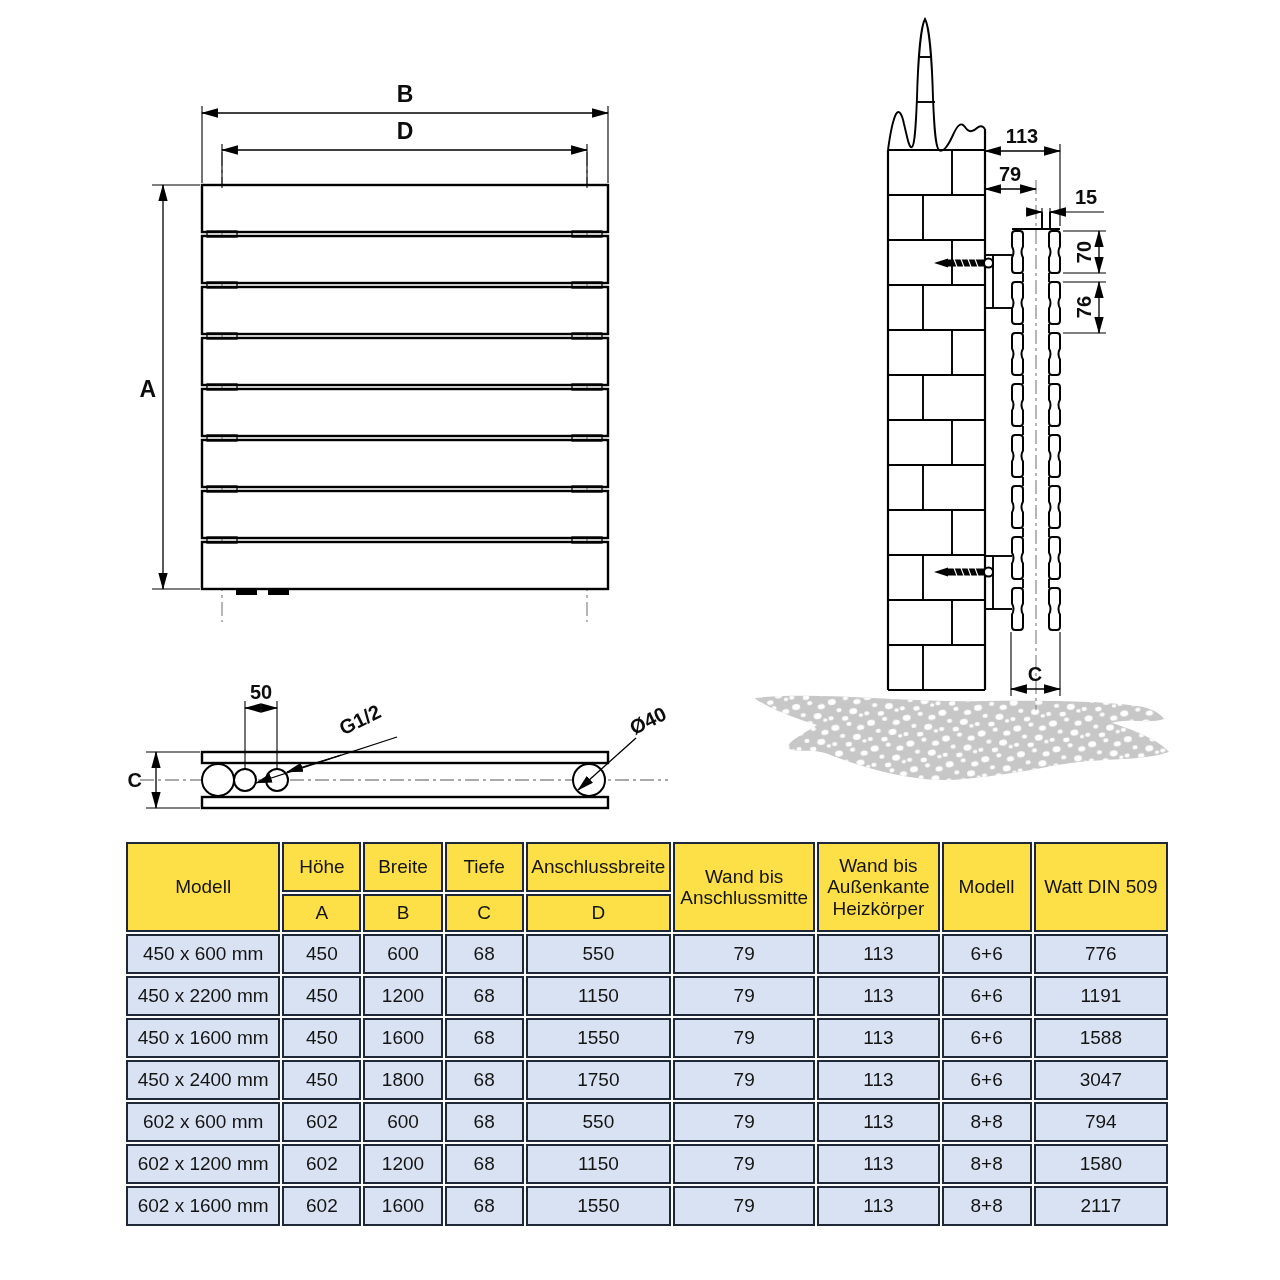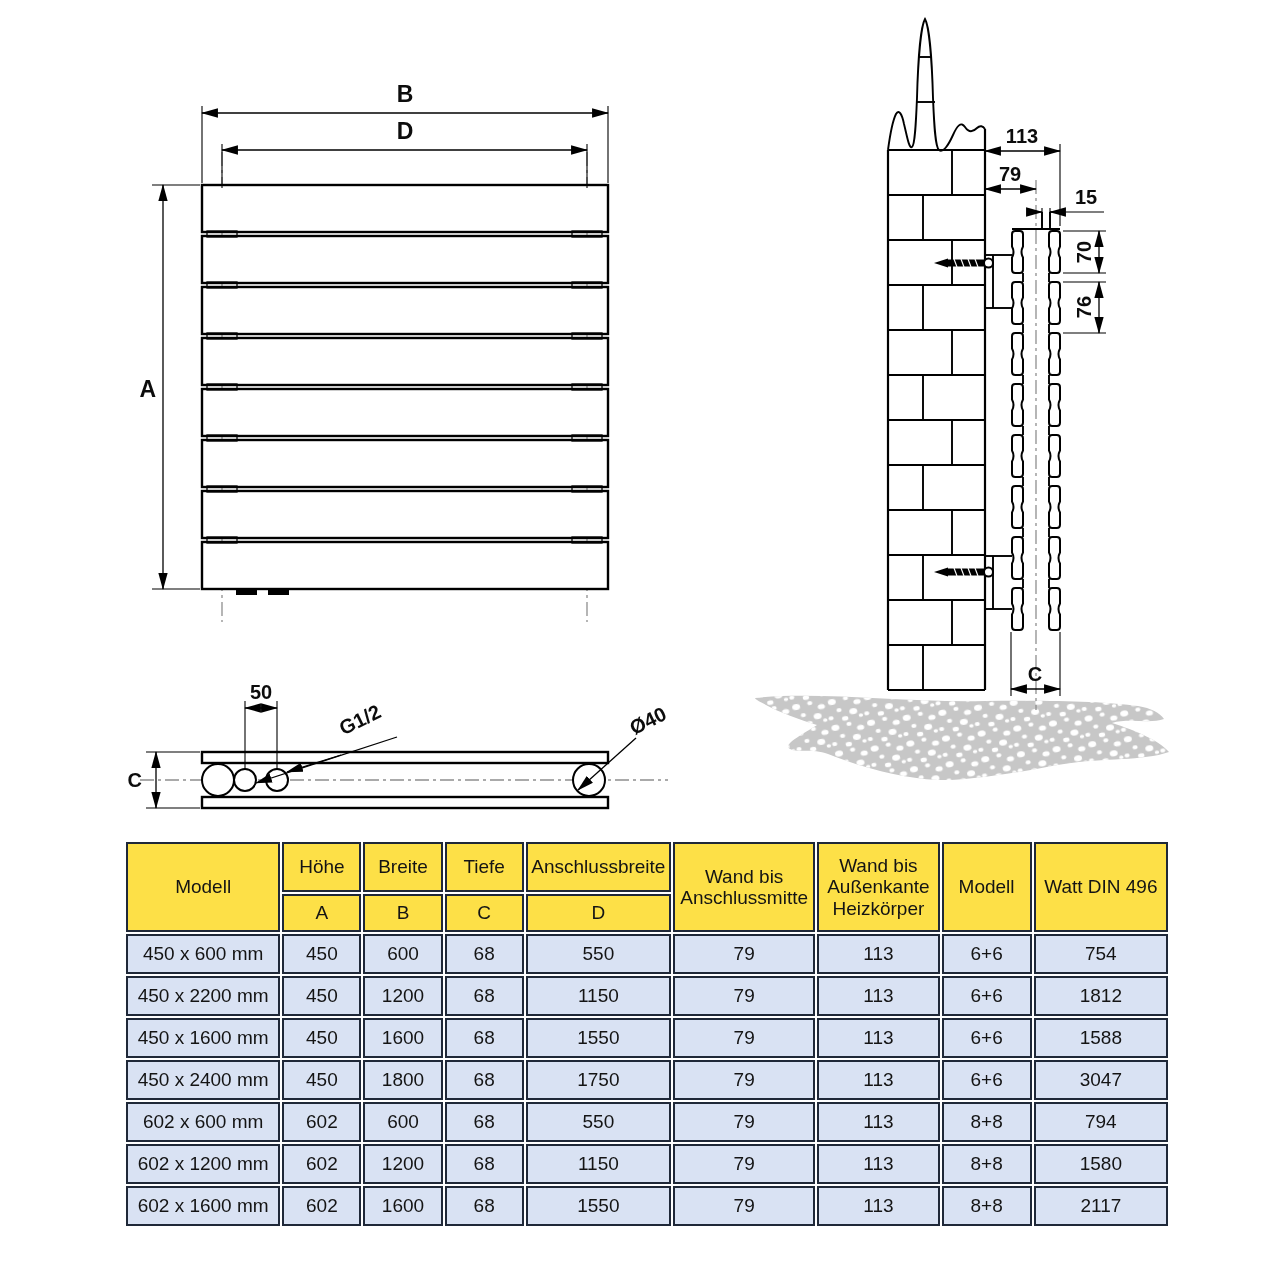--- a/index.html
+++ b/index.html
@@ -327,51 +327,51 @@
   <thead>
     <tr class="hr1">
       <th rowspan="2">Modell</th>
       <th>Höhe</th>
       <th>Breite</th>
       <th>Tiefe</th>
       <th>Anschlussbreite</th>
       <th rowspan="2">Wand bis Anschlussmitte</th>
       <th rowspan="2">Wand bis Außenkante Heizkörper</th>
       <th rowspan="2">Modell</th>
-      <th rowspan="2">Watt DIN 496</th>
+      <th rowspan="2">Watt DIN 509</th>
     </tr>
     <tr class="hr2">
       <th>A</th>
       <th>B</th>
       <th>C</th>
       <th>D</th>
     </tr>
   </thead>
   <tbody>
     <tr>
       <td>450 x 600 mm</td>
       <td>450</td>
       <td>600</td>
       <td>68</td>
       <td>550</td>
       <td>79</td>
       <td>113</td>
       <td>6+6</td>
-      <td>754</td>
+      <td>776</td>
     </tr>
     <tr>
       <td>450 x 2200 mm</td>
       <td>450</td>
       <td>1200</td>
       <td>68</td>
       <td>1150</td>
       <td>79</td>
       <td>113</td>
       <td>6+6</td>
-      <td>1812</td>
+      <td>1191</td>
     </tr>
     <tr>
       <td>450 x 1600 mm</td>
       <td>450</td>
       <td>1600</td>
       <td>68</td>
       <td>1550</td>
       <td>79</td>
       <td>113</td>
       <td>6+6</td>

